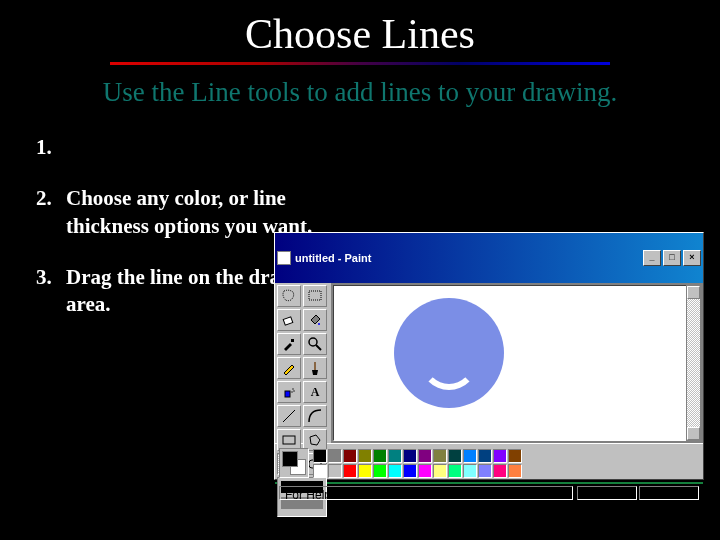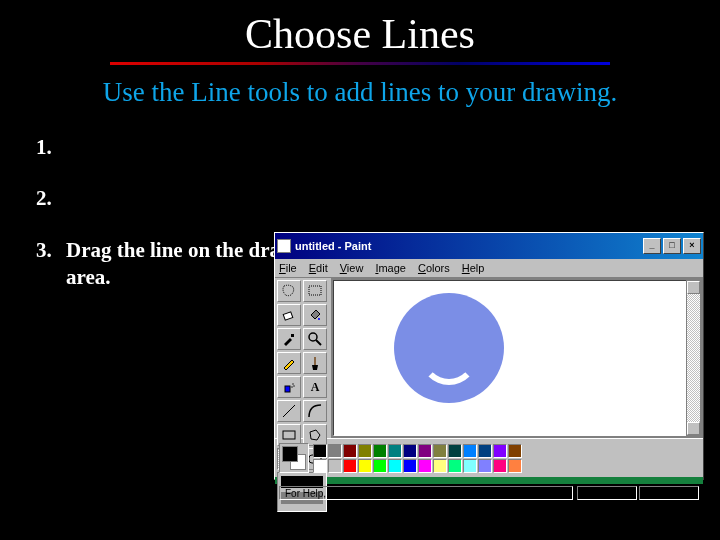--- a/index.html
+++ b/index.html
@@ -20,21 +20,21 @@
     font-weight: normal;
   }
   .hr-grad {
     height: 3px;
     width: 500px;
     margin: 4px auto 12px auto;
     background: linear-gradient(to right,
       #d00 0%, #a00 30%, #404 50%, #006 70%, #00d 100%);
   }
   .subtitle {
-    color: #0ea5e9;
+    color: #0f766e;
     font-size: 27px;
     text-align: center;
     margin-bottom: 26px;
   }
   .steps {
     color: #fff;
     font-weight: bold;
     font-size: 21px;
     padding-left: 36px;
     line-height: 1.3;
@@ -67,21 +67,21 @@
     border-right-color: #404040;
     border-bottom-color: #404040;
     box-sizing: border-box;
   }
   .titlebar {
     height: 18px;
     background: linear-gradient(to right, #000080, #1084d0);
     color: #fff;
     display: flex;
     align-items: center;
-    padding: 4px 2px;
+    padding: 16px 2px;
     font-size: 11px;
   }
   .titlebar .icon {
     width: 14px;
     height: 14px;
     background: #fff;
     margin-right: 4px;
     border: 1px solid #808080;
     box-sizing: border-box;
   }
@@ -245,25 +245,25 @@
   }
   .palette div {
     width: 14px; height: 14px;
     border: 1px solid #808080;
     border-right-color: #fff;
     border-bottom-color: #fff;
     box-sizing: border-box;
   }
   .statusbar {
     height: 18px;
-    border-top: 7px solid #15803d;
+    border-top: 2px solid #15803d;
     display: flex;
     align-items: center;
     padding: 0 4px;
-    font-size: 10px;
+    font-size: 12px;
   }
   .statusbar .sb-cell {
     border: 1px solid #808080;
     border-right-color: #fff;
     border-bottom-color: #fff;
     padding: 1px 5px;
     height: 14px;
     box-sizing: border-box;
     overflow: hidden;
     white-space: nowrap;
@@ -286,42 +286,35 @@
 <div class="title">Choose Lines</div>
 <div class="hr-grad"></div>
 <div class="subtitle">Use the Line tools to add lines to your drawing.</div>
 
 <div class="steps">
   <div class="step-row">
     <div class="step-num">1.</div>
   </div>
   <div class="step-row">
     <div class="step-num">2.</div>
+    <div class="step-text">Choose any color, or line thickness options you want.</div>
   </div>
   <div class="step-row">
     <div class="step-num">3.</div>
     <div class="step-text">Drag the line on the drawing area.</div>
   </div>
 </div>
 
 <div class="paint-window">
   <div class="titlebar">
     <div class="icon"></div>
     <div class="t-title">untitled - Paint</div>
     <div class="tb-btn">_</div>
     <div class="tb-btn">□</div>
     <div class="tb-btn">×</div>
-  </div>
-  <div class="menubar">
-    <span><u>F</u>ile</span>
-    <span><u>E</u>dit</span>
-    <span><u>V</u>iew</span>
-    <span><u>I</u>mage</span>
-    <span><u>C</u>olors</span>
-    <span><u>H</u>elp</span>
   </div>
   <div class="mainrow">
     <div class="toolbox">
       <div class="toolgrid">
         <div class="tool">
             <svg viewBox="0 0 16 16">
               <path d="M3 3 Q8 1 12 4 Q14 8 10 12 Q5 14 3 10 Q1 6 3 3" fill="none" stroke="#000" stroke-dasharray="1 1"></path>
             </svg>
           </div>
         <div class="tool">

